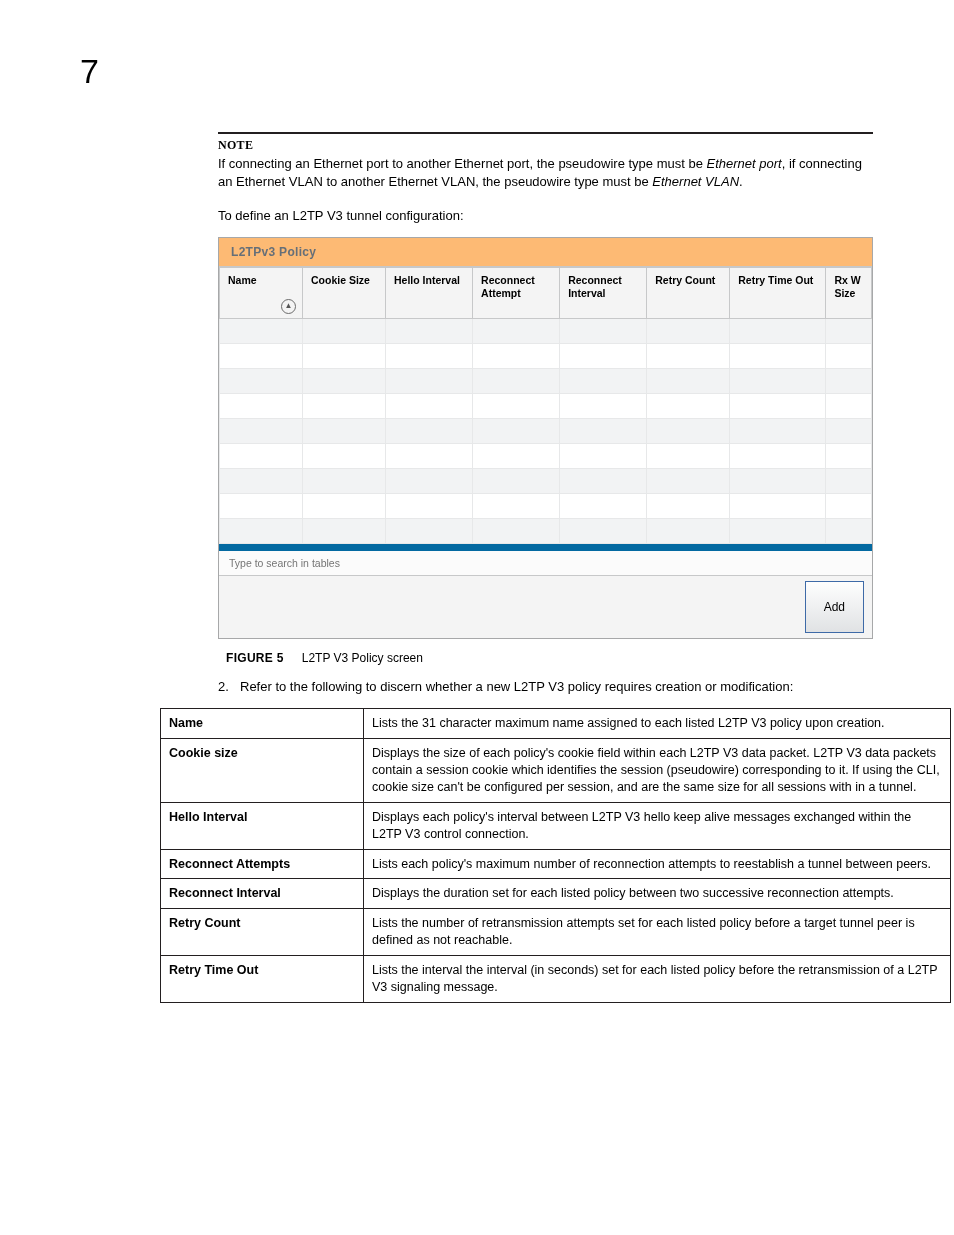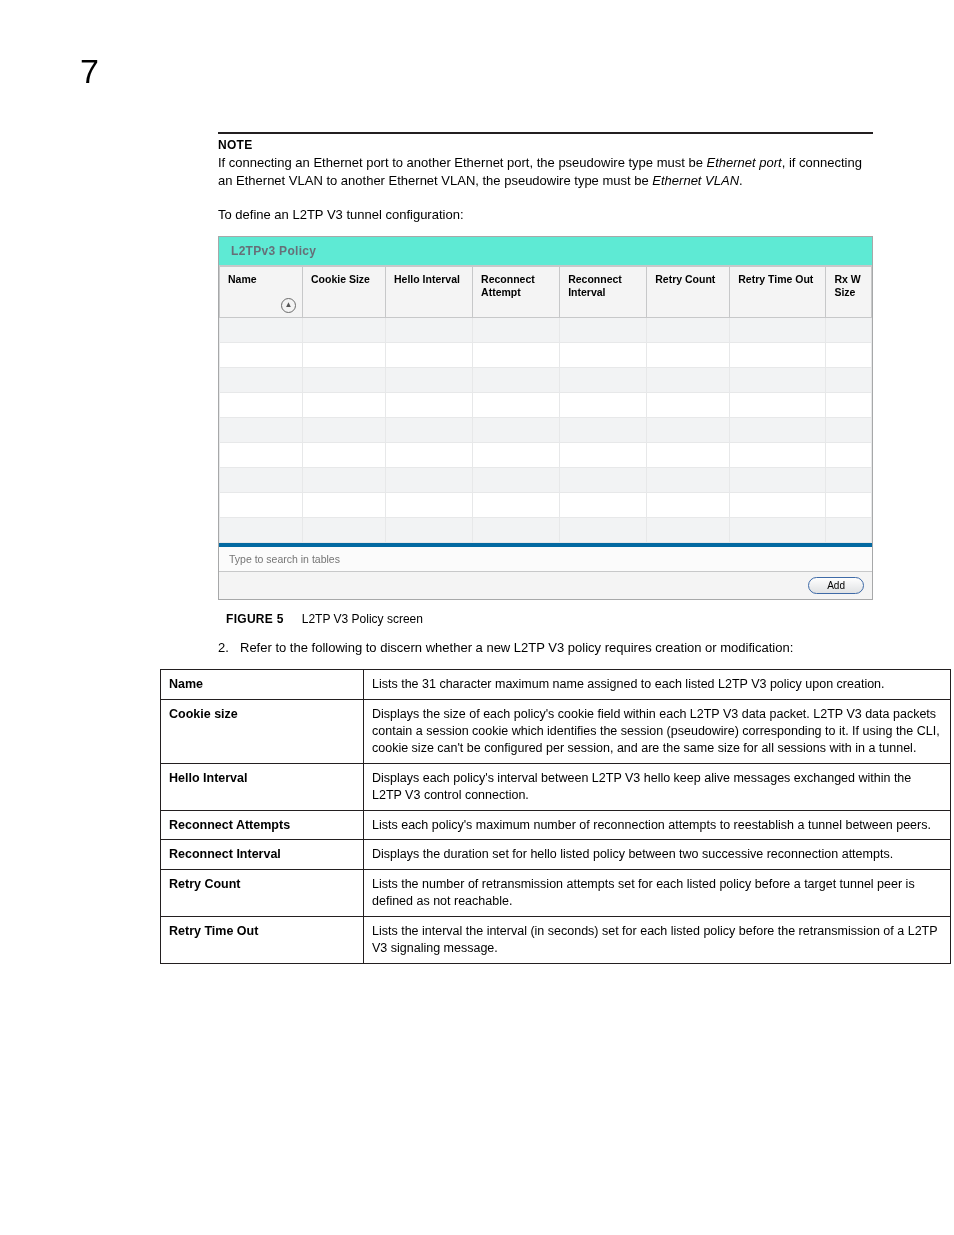--- a/index.html
+++ b/index.html
@@ -28,21 +28,21 @@
   .content {
     margin-left: 138px;
     margin-top: 77px;
     width: 655px;
   }
   .rule-top {
     border-top: 2px solid #231f20;
     margin-bottom: 4px;
   }
   .note-heading {
-    font-family: Liberation Sans, sans-serif;
+    font-family: Liberation Serif, serif;
     font-weight: bold;
     font-size: 12px;
     letter-spacing: 0.3px;
     margin-bottom: 2px;
   }
   .note-body {
     font-size: 13px;
     line-height: 1.35;
     margin-bottom: 18px;
   }
@@ -70,21 +70,21 @@
     color: #000;
     margin-bottom: 12px;
   }
   .shot-title {
     padding: 7px 12px 7px 12px;
     font-weight: bold;
     font-size: 12px;
     color: #666f78;
     letter-spacing: 0.3px;
     border-bottom: 1px solid #c7c8c9;
-    background: #5eead4;
+    background: #fdba74;
   }
   .shot-grid {
     width: 100%;
     border-collapse: collapse;
     background: #fff;
   }
   .shot-grid th {
     background: #f4f4f4;
     border: 1px solid #c7c8c9;
     padding: 6px 6px 18px 8px;
@@ -113,44 +113,44 @@
     border: 1px solid #e7e8e9;
     padding: 5px 8px;
     font-size: 10.5px;
     height: 14px;
     vertical-align: top;
     background: #fff;
   }
   .shot-grid tr.alt td { background: #f2f3f4; }
   .shot-search {
     padding: 5px 8px;
-    border-top: 4px solid #0369a1;
+    border-top: 7px solid #0369a1;
     background: #fbfbfb;
     font-size: 10.5px;
   }
   .shot-search input {
     border: none;
     background: transparent;
     font-size: 10.5px;
     color: #333;
     width: 170px;
     outline: none;
   }
   .shot-toolbar {
     text-align: right;
     padding: 5px 8px;
     background: #f4f4f4;
     border-top: 1px solid #c7c8c9;
   }
   .shot-toolbar button {
-    font-size: 10px;
-    padding: 2px 18px;
+    font-size: 12px;
+    padding: 18px 18px;
     background: linear-gradient(#fefefe, #e0e2e4);
     border: 1px solid #3e6aa7;
-    border-radius: 9px;
+    border-radius: 0;
     cursor: pointer;
     color: #000;
   }
 
   .figure-caption {
     font-size: 12px;
     margin-bottom: 14px;
   }
   .figure-caption .figlabel {
     font-weight: bold;
@@ -346,21 +346,21 @@
       <tr>
             <td class="fld">Hello Interval</td>
             <td>Displays each policy's interval between L2TP V3 hello keep alive messages exchanged within the L2TP V3 control connection.</td>
           </tr>
       <tr>
             <td class="fld">Reconnect Attempts</td>
             <td>Lists each policy's maximum number of reconnection attempts to reestablish a tunnel between peers.</td>
           </tr>
       <tr>
             <td class="fld">Reconnect Interval</td>
-            <td>Displays the duration set for hello listed policy between two successive reconnection attempts.</td>
+            <td>Displays the duration set for each listed policy between two successive reconnection attempts.</td>
           </tr>
       <tr>
             <td class="fld">Retry Count</td>
             <td>Lists the number of retransmission attempts set for each listed policy before a target tunnel peer is defined as not reachable.</td>
           </tr>
       <tr>
             <td class="fld">Retry Time Out</td>
             <td>Lists the interval the interval (in seconds) set for each listed policy before the retransmission of a L2TP V3 signaling message.</td>
           </tr>
     </tbody>

